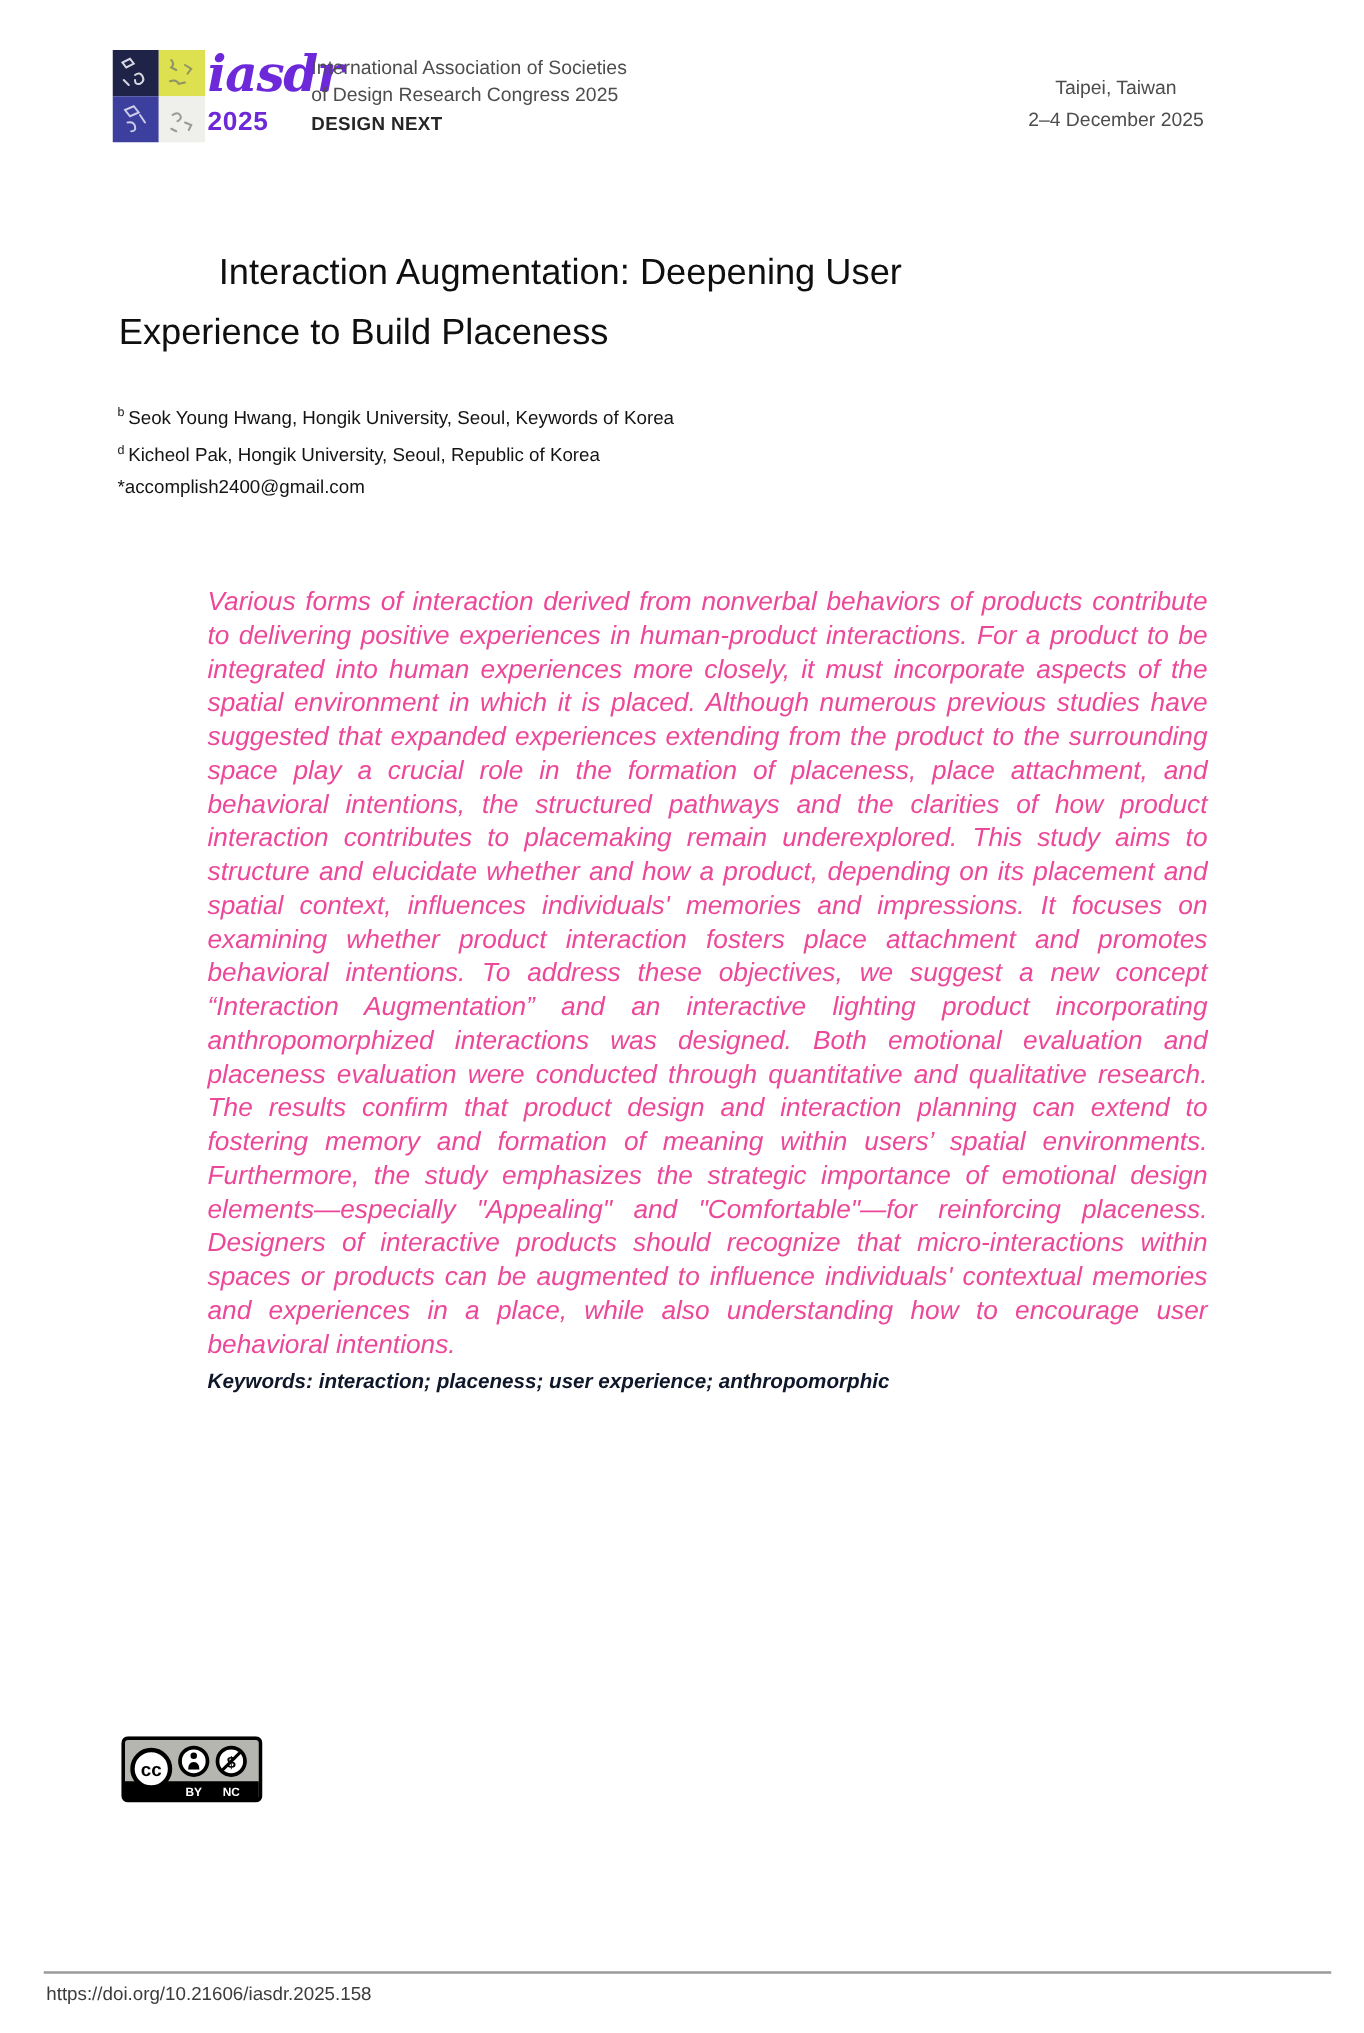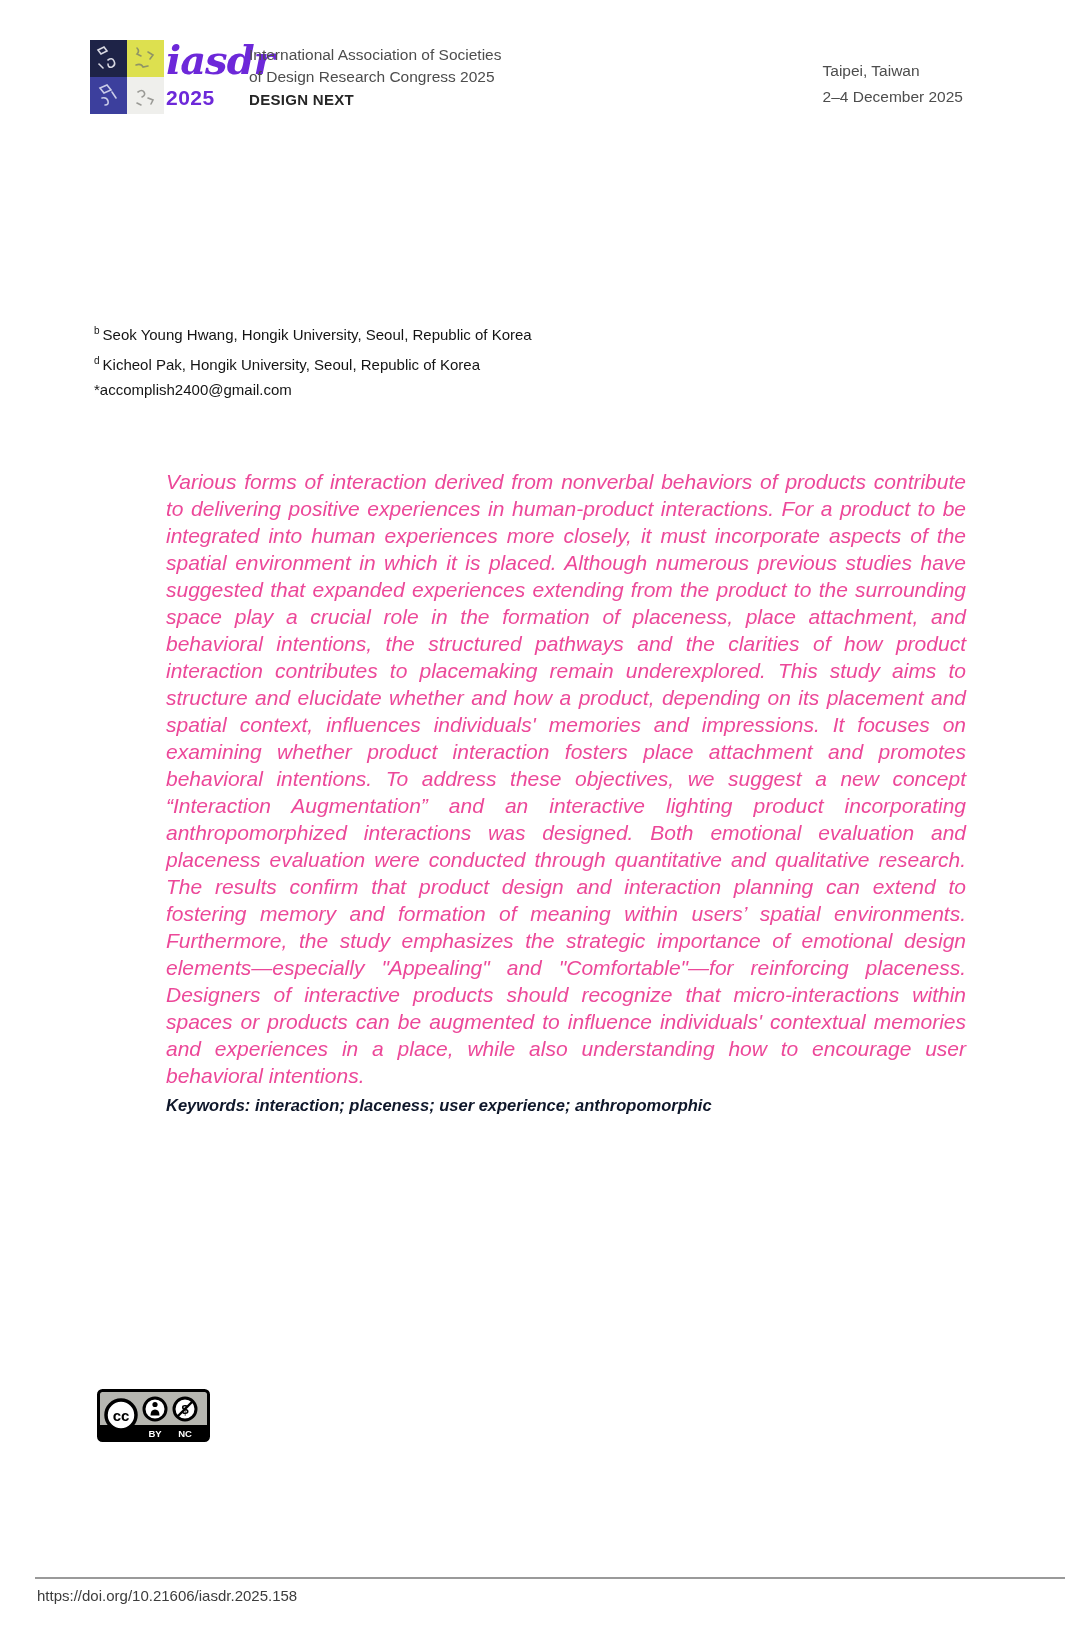--- a/index.html
+++ b/index.html
@@ -35,21 +35,21 @@
   .org-block {
     position: absolute; left: 249px; top: 44px;
     font-size: 15.5px; line-height: 21.5px; color: #4d4d4d;
   }
   .org-block .tagline {
     font-weight: 700; color: #262626; letter-spacing: 0.3px; margin-top: 2px;
     font-size: 15px;
   }
   .loc-block {
     position: absolute; right: 128px; top: 58px;
-    text-align: left; font-size: 15.5px; line-height: 26px; color: #4d4d4d;
+    text-align: center; font-size: 15.5px; line-height: 26px; color: #4d4d4d;
   }
 
   
   .title-block {
     position: absolute; left: 95px; top: 194px; width: 790px;
     font-size: 29px; line-height: 48px; color: #0f0f0f; font-weight: 400;
   }
   .title-block .tl1 { padding-left: 80px; }
 
   
@@ -140,23 +140,27 @@
     <div>International Association of Societies</div>
     <div>of Design Research Congress 2025</div>
     <div class="tagline">DESIGN NEXT</div>
   </div>
 
   <div class="loc-block">
     <div>Taipei, Taiwan</div>
     <div>2–4 December 2025</div>
   </div>
 
+  <div class="title-block">
+    <div class="tl1">Interaction Augmentation: Deepening User</div>
+    <div class="tl2">Experience to Build Placeness</div>
+  </div>
 
   <div class="authors-block">
-    <div class="author-row"><sup>b</sup><span class="a-text">Seok Young Hwang, Hongik University, Seoul, Republic of Korea</span></div>
+    <div class="author-row"><sup>b</sup><span class="a-text">Seok Young Hwang, Hongik University, Seoul, Keywords of Korea</span></div>
     <div class="author-row"><sup>d</sup><span class="a-text">Kicheol Pak, Hongik University, Seoul, Republic of Korea</span></div>
     <div class="author-row">*accomplish2400@gmail.com</div>
   </div>
 
   <div class="abstract-block">Various forms of interaction derived from nonverbal behaviors of products contribute to delivering positive experiences in human-product interactions. For a product to be integrated into human experiences more closely, it must incorporate aspects of the spatial environment in which it is placed. Although numerous previous studies have suggested that expanded experiences extending from the product to the surrounding space play a crucial role in the formation of placeness, place attachment, and behavioral intentions, the structured pathways and the clarities of how product interaction contributes to placemaking remain underexplored. This study aims to structure and elucidate whether and how a product, depending on its placement and spatial context, influences individuals' memories and impressions. It focuses on examining whether product interaction fosters place attachment and promotes behavioral intentions. To address these objectives, we suggest a new concept “Interaction Augmentation” and an interactive lighting product incorporating anthropomorphized interactions was designed. Both emotional evaluation and placeness evaluation were conducted through quantitative and qualitative research. The results confirm that product design and interaction planning can extend to fostering memory and formation of meaning within users’ spatial environments. Furthermore, the study emphasizes the strategic importance of emotional design elements—especially "Appealing" and "Comfortable"—for reinforcing placeness. Designers of interactive products should recognize that micro-interactions within spaces or products can be augmented to influence individuals' contextual memories and experiences in a place, while also understanding how to encourage user behavioral intentions.</div>
 
   <div class="keywords-block">Keywords: interaction; placeness; user experience; anthropomorphic</div>
 
   <div class="license-badge">
     <svg width="113" height="53" viewBox="0 0 113 53" aria-hidden="true">

